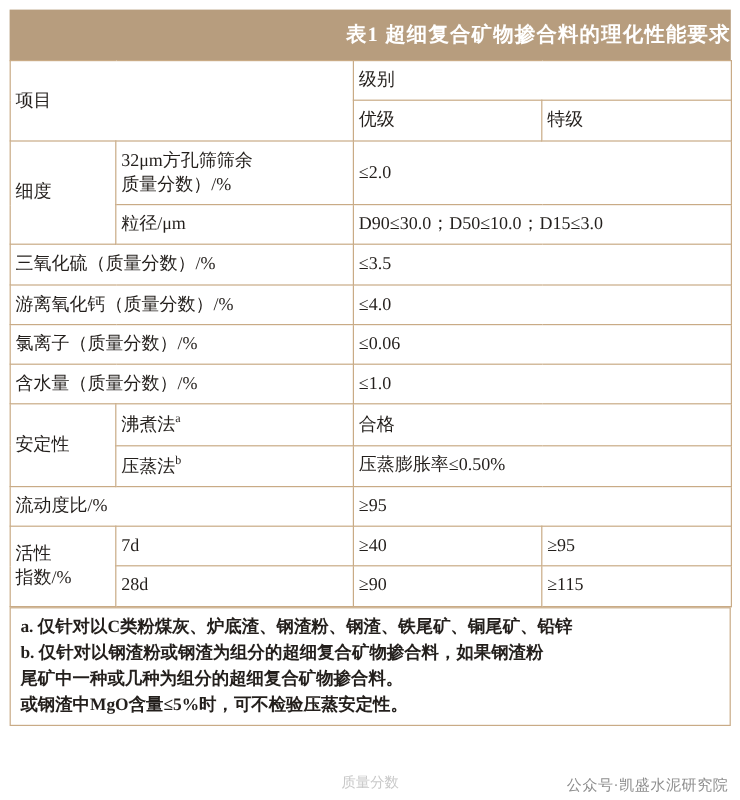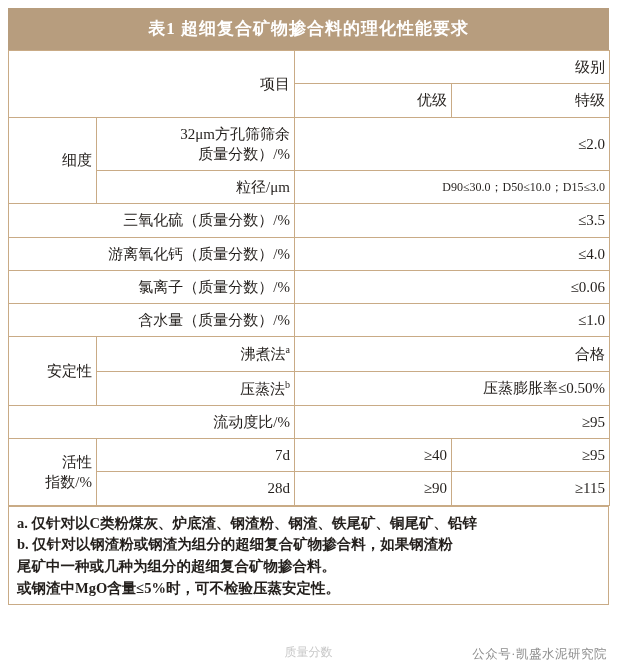--- a/index.html
+++ b/index.html
@@ -22,45 +22,45 @@
   }
   .table-wrap {
     position: absolute;
     left: 8px;
     top: 8px;
     width: 601px;
   }
   .caption {
     background: #b79d7e;
     color: #ffffff;
-    text-align: center;
+    text-align: right;
     font-size: 17px;
     font-weight: bold;
     letter-spacing: 1px;
     padding: 9px 0 10px 0;
     font-family: "Liberation Serif", "DejaVu Serif", serif;
   }
   table.main {
     width: 601px;
     border-collapse: collapse;
     table-layout: fixed;
     font-size: 15px;
   }
   table.main td {
     border: 1px solid #c9ab86;
-    text-align: right;
+    text-align: left;
     vertical-align: middle;
     padding: 6px 4px;
     line-height: 1.35;
   }
   .col-a { width: 88px; }
   .col-b { width: 198px; }
   .col-c { width: 157px; }
   .col-d { width: 158px; }
-  .nowrap-sm { font-size: 12px; }
+  .nowrap-sm { font-size: 15px; }
   sup { font-size: 10px; vertical-align: super; }
   .notes {
     border-left: 1px solid #c9ab86;
     border-right: 1px solid #c9ab86;
     border-bottom: 1px solid #c9ab86;
     border-top: 1px solid #c9ab86;
     padding: 6px 8px 4px 8px;
     font-size: 14.5px;
     line-height: 1.5;
     box-sizing: border-box;

